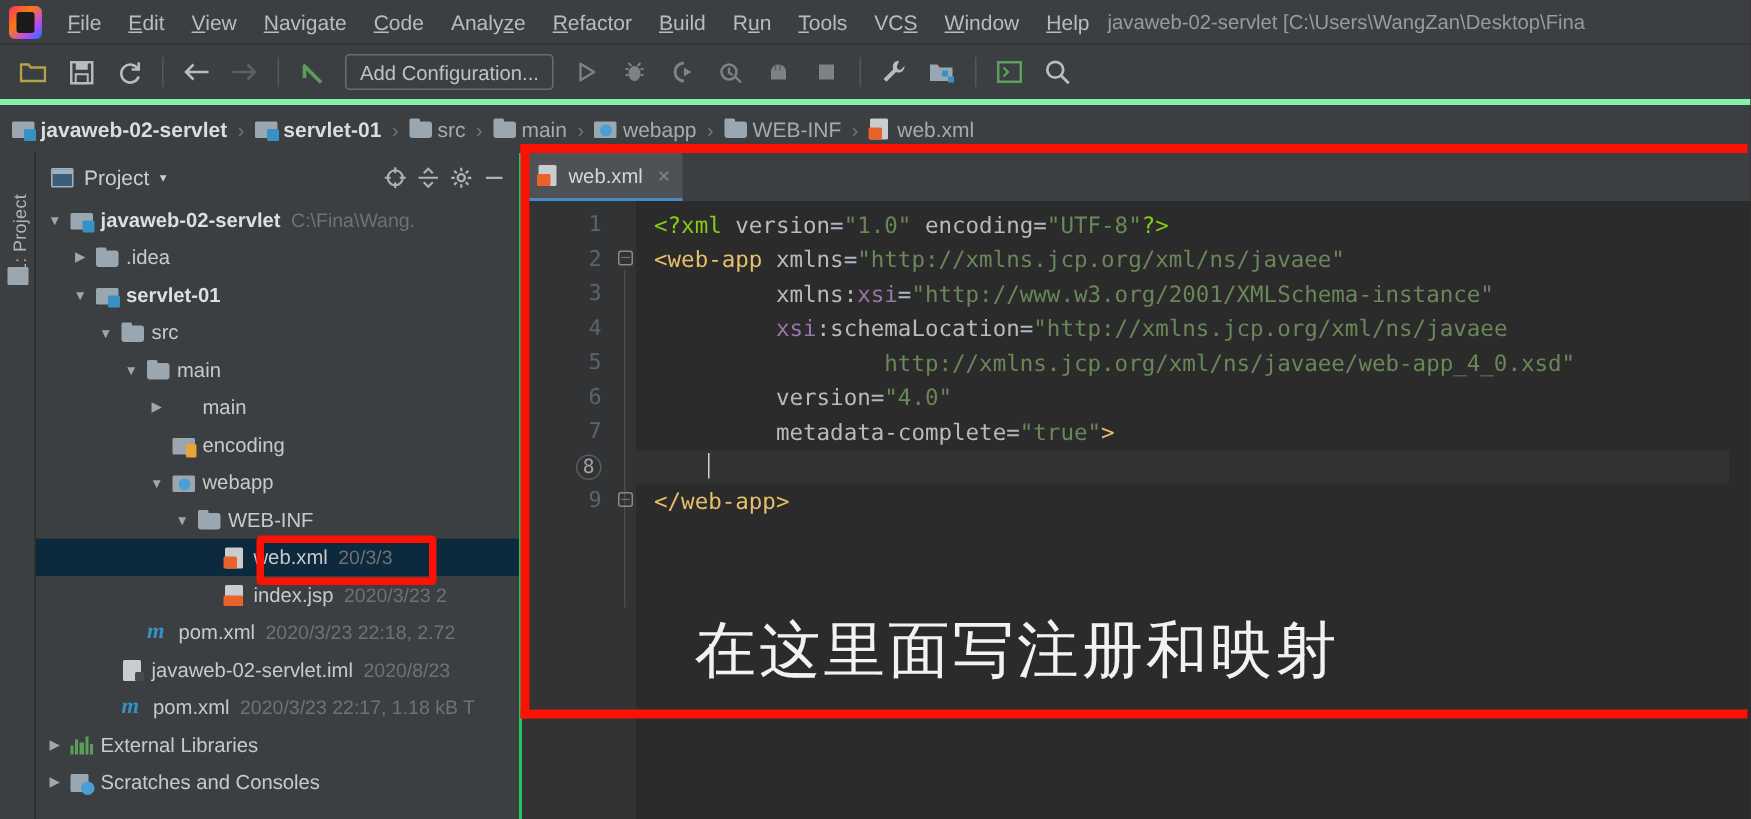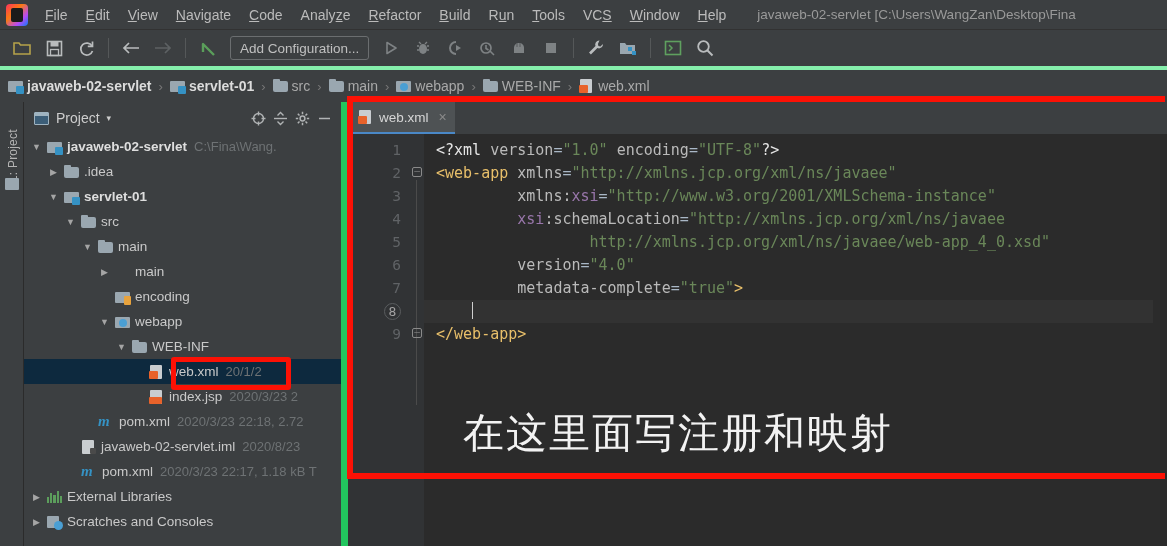--- a/index.html
+++ b/index.html
@@ -32,21 +32,21 @@
   .app-logo::after {
     content: ""; position: absolute; left: 5px; top: 4px;
     width: 12px; height: 14px; background: #1b1b1b; border-radius: 2px;
   }
   .menu-item {
     color: #bbbbbb; font-size: 14px; padding: 2px 9px;
     white-space: nowrap; cursor: default;
   }
   .menu-item .mn { text-decoration: underline; }
   .win-title {
-    color: #9a9a9a; font-size: 13.5px; margin-left: 22px;
+    color: #9a9a9a; font-size: 13.5px; margin-left: 3px;
     white-space: nowrap; overflow: hidden;
   }
 
   
   .toolbar {
     position: absolute; left: 0; top: 30px;
     width: 1167px; height: 40px;
     background: #3c3f41;
     display: flex; align-items: center;
     border-bottom: 4px solid #86efac;
@@ -128,21 +128,21 @@
     letter-spacing: .2px;
   }
   .strip-icon {
     position: absolute; left: 5px; top: 76px;
     width: 14px; height: 12px; background: #9aa7b0; border-radius: 1px;
   }
 
   .project-panel {
     position: absolute; left: 24px; top: 102px;
     width: 324px; height: 444px; background: #3c3f41;
-    border-right: 7px solid #22c55e;
+    border-right: 2px solid #22c55e;
   }
   .panel-header {
     height: 32px; display: flex; align-items: center;
     padding: 0 6px 0 10px;
   }
   .panel-title { color: #cdcdcd; font-size: 14px; margin-left: 7px; }
   .panel-caret { color:#cdcdcd; font-size:9px; margin-left:7px; }
   .panel-header-spacer { flex: 1; }
   .hdr-icon { width: 22px; height: 22px; display:flex; align-items:center; justify-content:center; }
   .panel-icon-box { width:15px; height:13px; border:1.5px solid #9fb3c0; border-radius:1px; position:relative; background:#3c5e78; }
@@ -207,21 +207,21 @@
     font-size: 15px; line-height: 23px; white-space: pre;
     overflow: hidden;
   }
   .cline { height: 23px; padding-left: 12px; color: #a9b7c6; }
   .cline.cur { background: #323232; }
   .tagname  { color: #e8bf6a; }
   .attr     { color: #bababa; }
   .attr-ns  { color: #9876aa; }
   .str      { color: #6a8759; }
   .punct    { color: #a9b7c6; }
-  .proc     { color: #e5e5e5; }
+  .proc     { color: #84cc16; }
   .caret {
     display:inline-block; width:1px; height:17px; background:#cfcfcf;
     vertical-align:-3px; position:relative; left:0px;
   }
   .rightgut { width: 14px; background: #2b2b2b; flex: 0 0 auto; }
 
   .cn-note {
     position: absolute; left: 115px; top: 272px;
     color: #f2f2f2; font-size: 41px; letter-spacing: 2px;
     font-family: "DejaVu Sans", "Liberation Sans", sans-serif;
@@ -482,21 +482,21 @@
         </div>
         <div class="row" style="padding-left: 91px;">
           <span class="arrow">▼</span>
           <span class="ficon folder" style="margin-left: 4px;"></span>
           <span class="name">WEB-INF</span>
         </div>
         <div class="row selected" style="padding-left: 108px;">
           <span class="arrow spacer">&nbsp;</span>
           <span class="ficon xmlfile" style="margin-left: 4px;"></span>
           <span class="name">web.xml</span>
-          <span class="meta">20/1/2</span>
+          <span class="meta">20/3/3</span>
         </div>
         <div class="row" style="padding-left: 108px;">
           <span class="arrow spacer">&nbsp;</span>
           <span class="ficon jspfile" style="margin-left: 4px;"></span>
           <span class="name">index.jsp</span>
           <span class="meta">2020/3/23 2</span>
         </div>
         <div class="row" style="padding-left: 57px;">
           <span class="arrow spacer">&nbsp;</span>
           <span class="micon" style="margin-left: 4px;">m</span>

